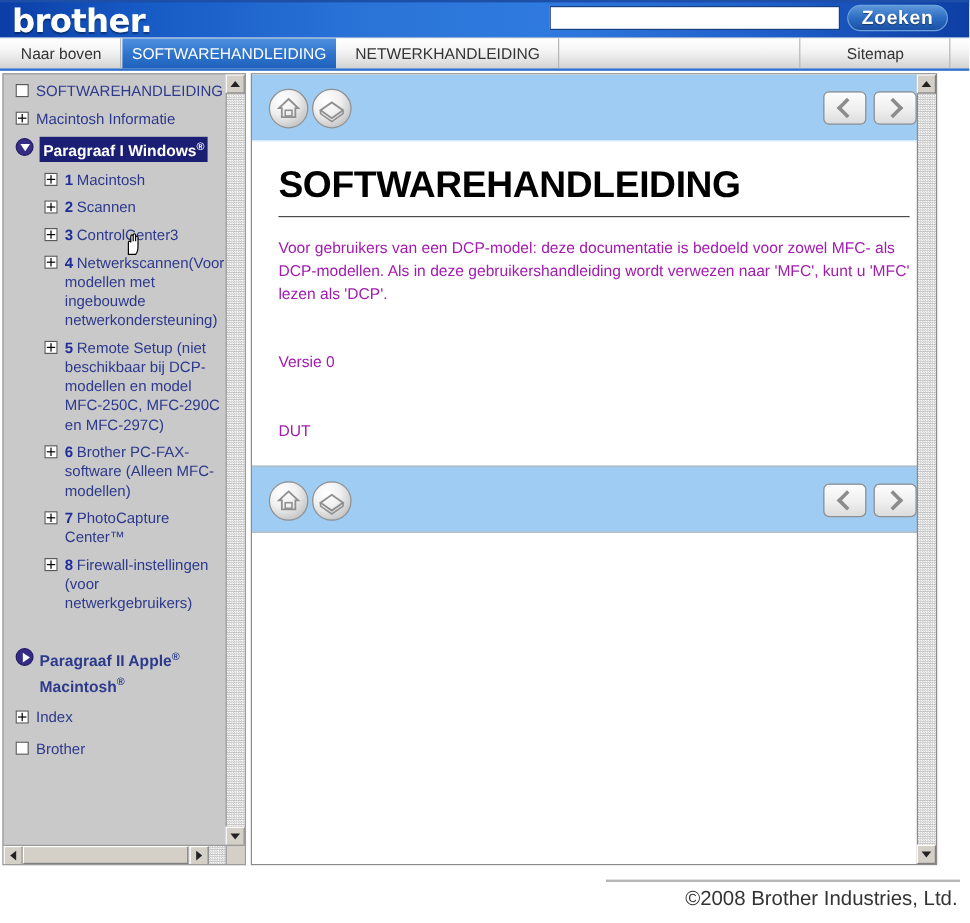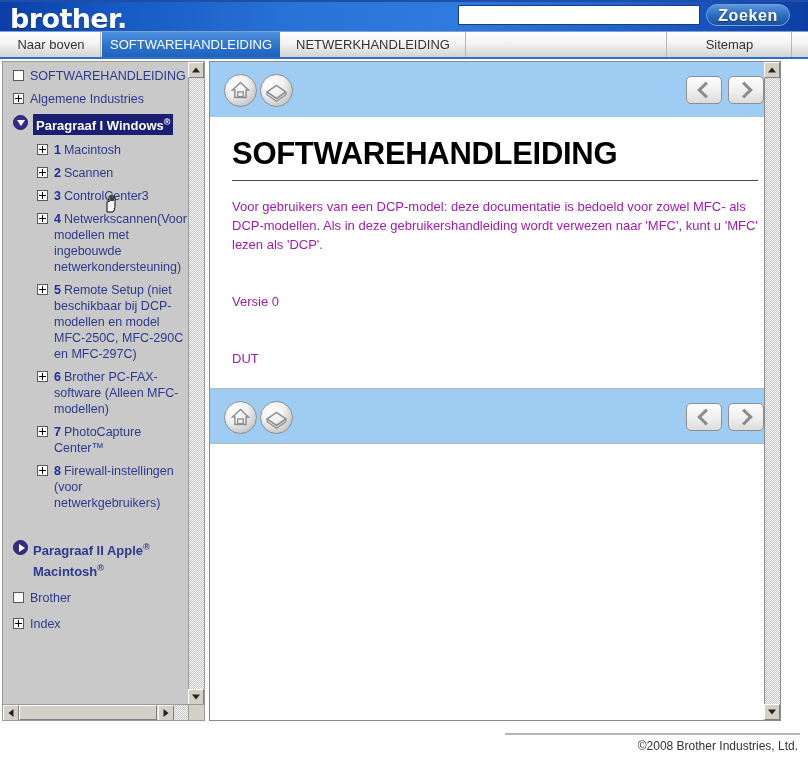--- a/index.html
+++ b/index.html
@@ -352,21 +352,21 @@
   }
   .footer .fline {
     position: absolute;
     left: 505px; top: 10px;
     width: 295px; height: 2px;
     background: #b5b5b5;
   }
   .footer .copy {
     position: absolute;
     right: 10px; top: 16px;
-    font-size: 12px;
+    font-size: 17px;
     color: #333333;
   }
 </style>
 </head>
 <body>
 
 <div id="page">
 
   <div class="brandbar">
     <div class="logo">brother.</div>
@@ -385,21 +385,21 @@
   <div class="sidebar">
     <div class="tree">
 
       <div class="node">
         <span class="box-icon empty"></span>
         <span class="node-label link">SOFTWAREHANDLEIDING</span>
       </div>
 
       <div class="node">
         <span class="box-icon plus"></span>
-        <span class="node-label link">Algemene Industries</span>
+        <span class="node-label link">Macintosh Informatie</span>
       </div>
 
       <div class="node selected">
         <span class="circ-icon down"></span>
         <span class="sel-bg"><span>Paragraaf I Windows</span><sup>®</sup></span>
       </div>
 
       <div class="node lvl2">
         <span class="box-icon plus"></span>
         <span class="node-label link"><span class="num">1</span><span>Macintosh</span></span>
@@ -439,27 +439,27 @@
         <span class="box-icon plus"></span>
         <span class="node-label link"><span class="num">8</span><span>Firewall-instellingen (voor netwerkgebruikers)</span></span>
       </div>
 
       <div class="node bold" style="margin-top:28px;">
         <span class="circ-icon right"></span>
         <span class="node-label"><span>Paragraaf II Apple</span><sup>®</sup> <span>Macintosh</span><sup>®</sup></span>
       </div>
 
       <div class="node" style="margin-top:10px;">
+        <span class="box-icon plus"></span>
+        <span class="node-label link">Index</span>
+      </div>
+
+      <div class="node" style="margin-top:10px;">
         <span class="box-icon empty"></span>
         <span class="node-label link">Brother</span>
-      </div>
-
-      <div class="node" style="margin-top:10px;">
-        <span class="box-icon plus"></span>
-        <span class="node-label link">Index</span>
       </div>
 
     </div>
 
     <svg class="cursor" viewBox="0 0 18 22">
       <path d="M4 20 L4 10 C4 8.5 6 8.5 6 10 L6 5 C6 3.4 8 3.4 8 5 L8 9 L8 4 C8 2.4 10 2.4 10 4 L10 9 L10 6 C10 4.5 12 4.5 12 6 L12 13 C12 17 11 19 10 20 Z" fill="#ffffff" stroke="#000000" stroke-width="1"></path>
     </svg>
 
     <div class="sb-vtrack">
       <div class="sb-btn" style="left:-1px;top:0;">

